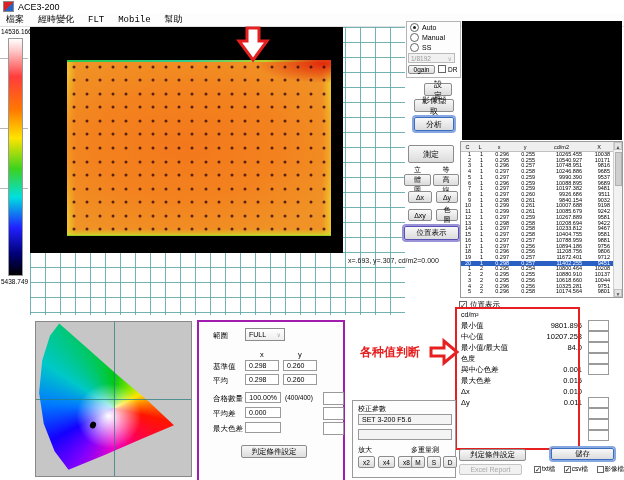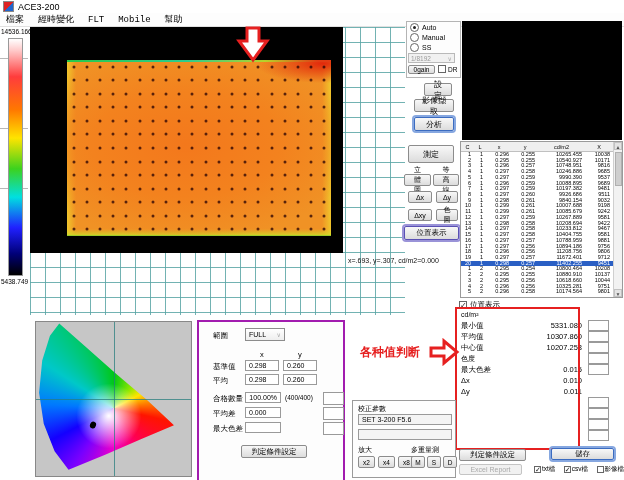--- a/index.html
+++ b/index.html
@@ -686,31 +686,35 @@
 
   <div id="pos-check" class="abs">
     <span class="chk on"></span>
     <span>位置表示</span>
   </div>
 
   <div id="values-panel" class="abs">
       <div class="vheader">cd/m²</div>
       <div class="vrow">
         <span class="vlabel">最小值</span>
-        <span class="vvalue">5331.080</span>
-      </div>
-      <div class="vrow">
-        <span class="vlabel">平均值</span>
-        <span class="vvalue">10307.860</span>
+        <span class="vvalue">9801.896</span>
       </div>
       <div class="vrow">
         <span class="vlabel">中心值</span>
         <span class="vvalue">10207.258</span>
       </div>
+      <div class="vrow">
+        <span class="vlabel">最小值/最大值</span>
+        <span class="vvalue">84.0</span>
+      </div>
       <div class="vheader">色度</div>
+      <div class="vrow">
+        <span class="vlabel">與中心色差</span>
+        <span class="vvalue">0.001</span>
+      </div>
       <div class="vrow">
         <span class="vlabel">最大色差</span>
         <span class="vvalue">0.015</span>
       </div>
       <div class="vrow">
         <span class="vlabel">Δx</span>
         <span class="vvalue">0.010</span>
       </div>
       <div class="vrow">
         <span class="vlabel">Δy</span>

